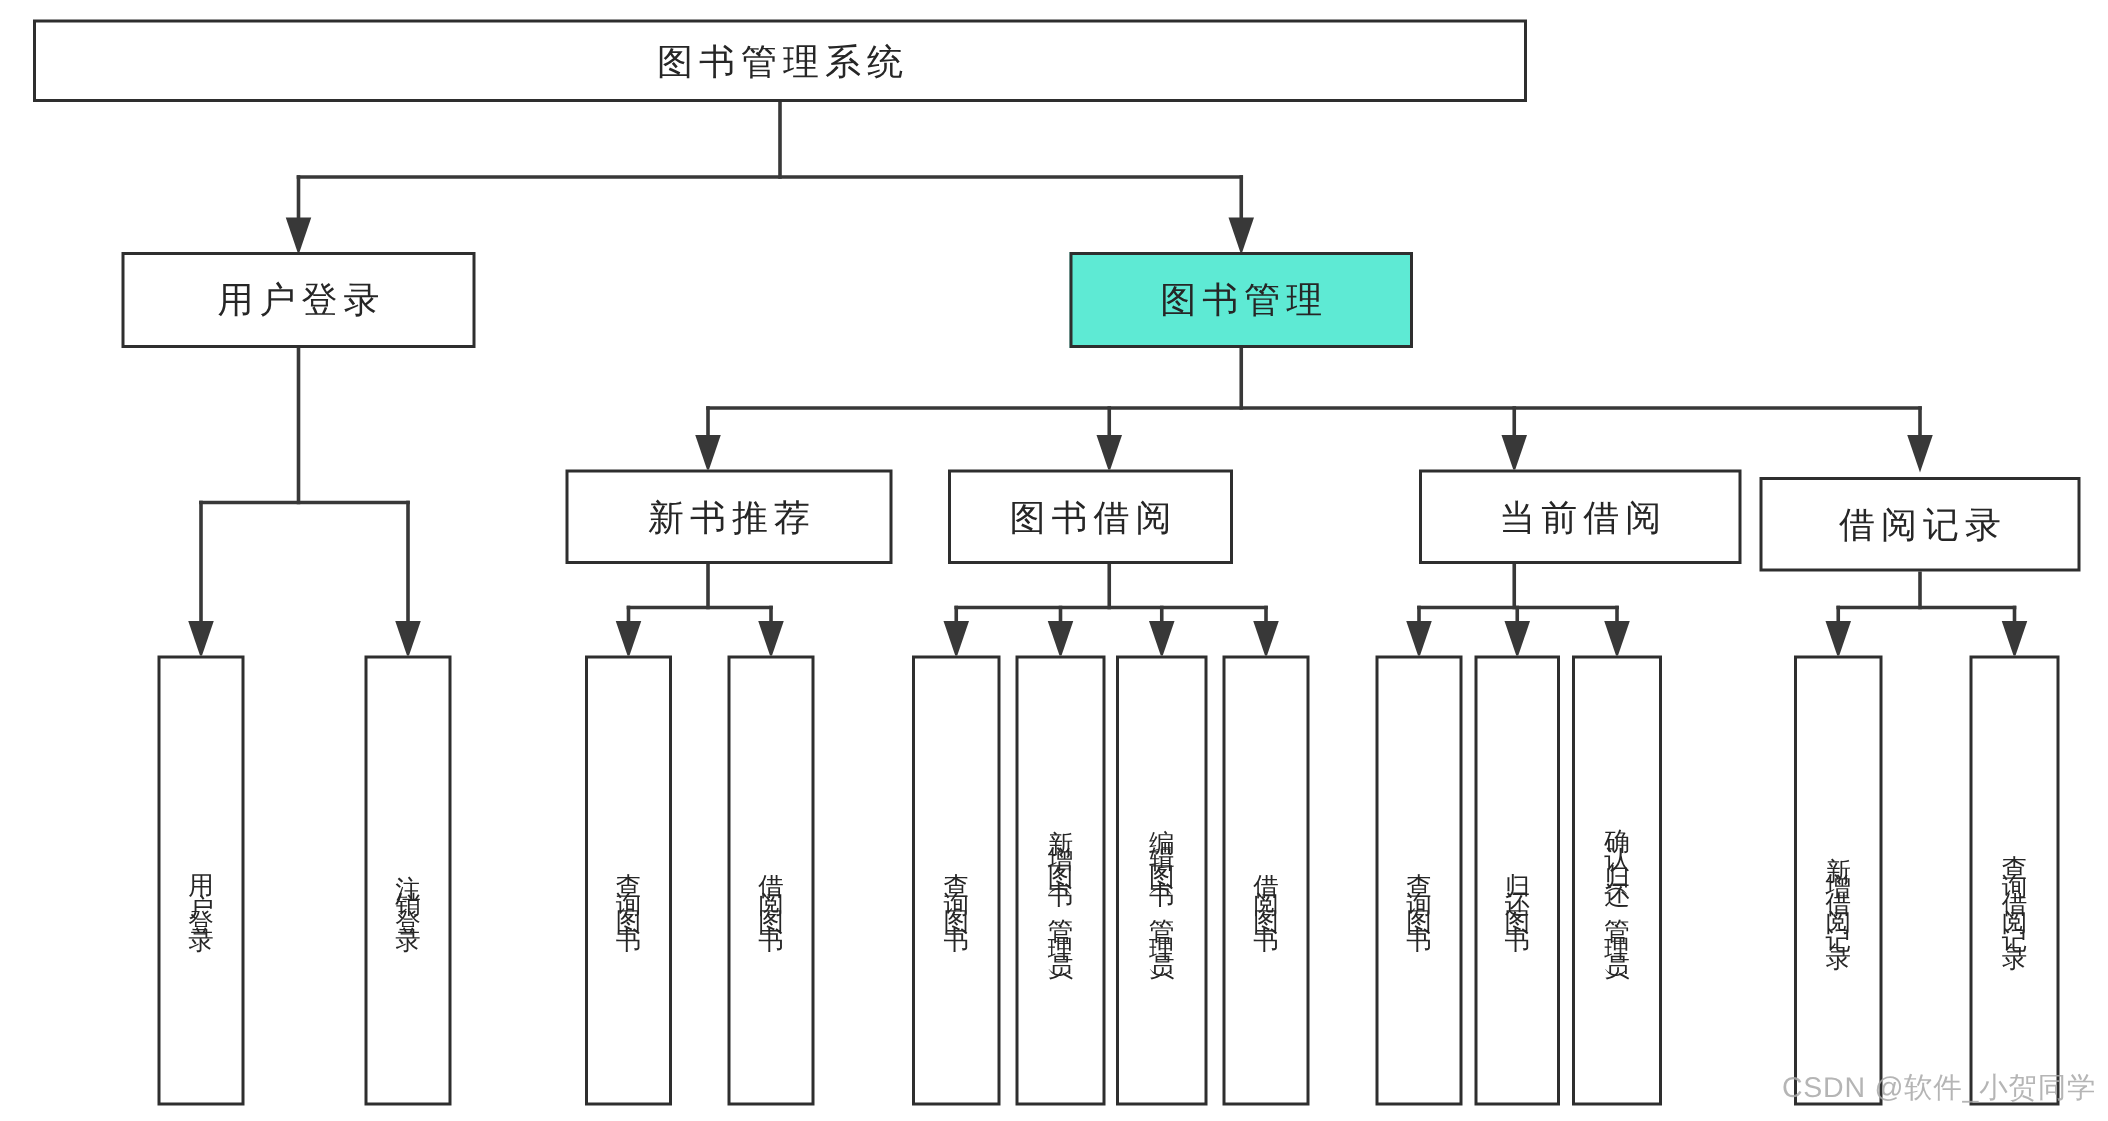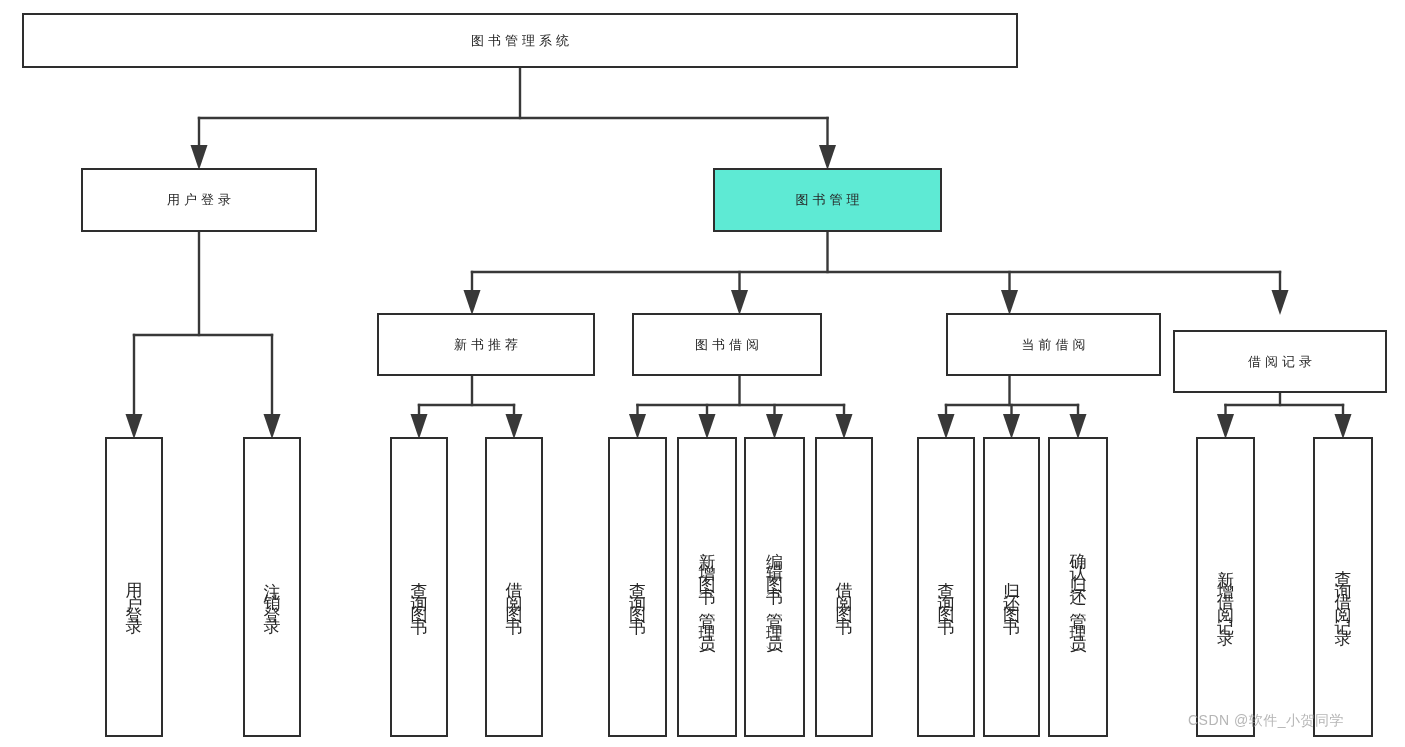--- a/index.html
+++ b/index.html
@@ -27,39 +27,39 @@
     box-sizing: border-box;
     background: #ffffff;
     border: 2.5px solid #2e2e2e;
     display: flex;
     align-items: center;
     justify-content: center;
     z-index: 2;
     color: #262626;
   }
   .node.h .label {
-    font-size: 13px;
+    font-size: 24px;
     letter-spacing: 4px;
     font-weight: 500;
     white-space: nowrap;
     text-indent: 4px; 
   }
   .node.v .label {
     writing-mode: vertical-rl;
     text-orientation: mixed;
     font-size: 17px;
     letter-spacing: 12px;
     font-weight: 500;
     line-height: 1;
     margin-bottom: -12px; 
   }
   .watermark {
     position: absolute;
     z-index: 5;
-    font-size: 14px;
+    font-size: 19px;
     letter-spacing: 0.5px;
     color: #a9a9a9;
     opacity: 0.85;
     white-space: nowrap;
   }
 </style>
 </head>
 <body>
 
 <div class="stage">
@@ -129,21 +129,21 @@
       </div>
       <div class="node h" style="left: 377px; top: 313px; width: 218px; height: 63px; border-color: rgb(46, 46, 46); background: rgb(255, 255, 255);">
         <span class="label" style="color: rgb(38, 38, 38);">新书推荐</span>
       </div>
       <div class="node h" style="left: 632px; top: 313px; width: 190px; height: 63px; border-color: rgb(46, 46, 46); background: rgb(255, 255, 255);">
         <span class="label" style="color: rgb(38, 38, 38);">图书借阅</span>
       </div>
       <div class="node h" style="left: 902px; top: 313px; width: 215px; height: 63px; border-color: rgb(46, 46, 46); background: rgb(255, 255, 255); margin-left: 44px;">
         <span class="label" style="color: rgb(38, 38, 38);">当前借阅</span>
       </div>
-      <div class="node h" style="left: 1173px; top: 330px; width: 214px; height: 63px; border-color: rgb(46, 46, 46); background: rgb(255, 255, 255);">
+      <div class="node h" style="left: 1173px; top: 318px; width: 214px; height: 63px; border-color: rgb(46, 46, 46); background: rgb(255, 255, 255);">
         <span class="label" style="color: rgb(38, 38, 38);">借阅记录</span>
       </div>
       <div class="node v" style="left: 105px; top: 437px; width: 58px; height: 300px; border-color: rgb(46, 46, 46); background: rgb(255, 255, 255);">
         <span class="label" style="color: rgb(38, 38, 38);">用户登录</span>
       </div>
       <div class="node v" style="left: 243px; top: 437px; width: 58px; height: 300px; border-color: rgb(46, 46, 46); background: rgb(255, 255, 255);">
         <span class="label" style="color: rgb(38, 38, 38);">注销登录</span>
       </div>
       <div class="node v" style="left: 390px; top: 437px; width: 58px; height: 300px; border-color: rgb(46, 46, 46); background: rgb(255, 255, 255);">
         <span class="label" style="color: rgb(38, 38, 38);">查询图书</span>

